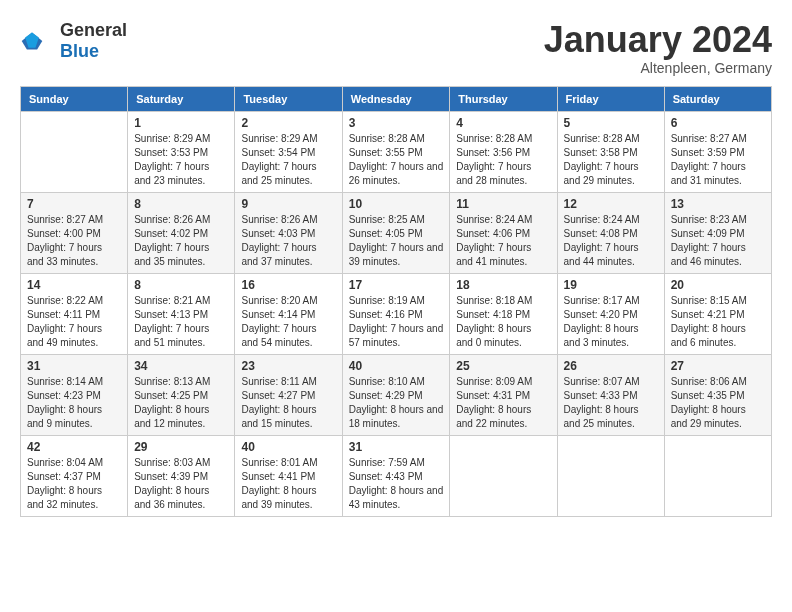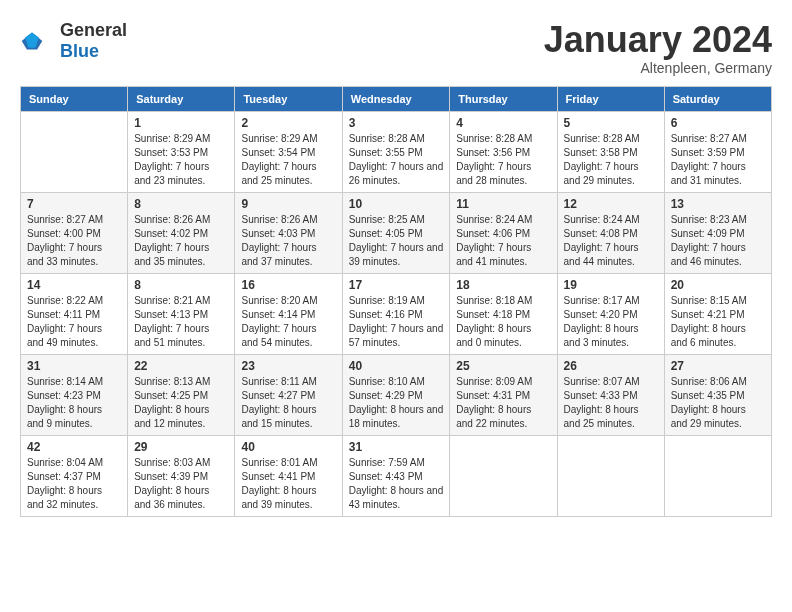--- a/index.html
+++ b/index.html
@@ -254,21 +254,21 @@
         </td>
       </tr>
       <tr>
         <td>
           <span class="day-number">31</span>
         <div class="day-info">
           Sunrise: 8:14 AM<br>Sunset: 4:23 PM<br>Daylight: 8 hours and 9 minutes.
         </div>
         </td>
         <td>
-          <span class="day-number">22</span>
+          <span class="day-number">34</span>
         <div class="day-info">
           Sunrise: 8:13 AM<br>Sunset: 4:25 PM<br>Daylight: 8 hours and 12 minutes.
         </div>
         </td>
         <td>
           <span class="day-number">23</span>
         <div class="day-info">
           Sunrise: 8:11 AM<br>Sunset: 4:27 PM<br>Daylight: 8 hours and 15 minutes.
         </div>
         </td>

